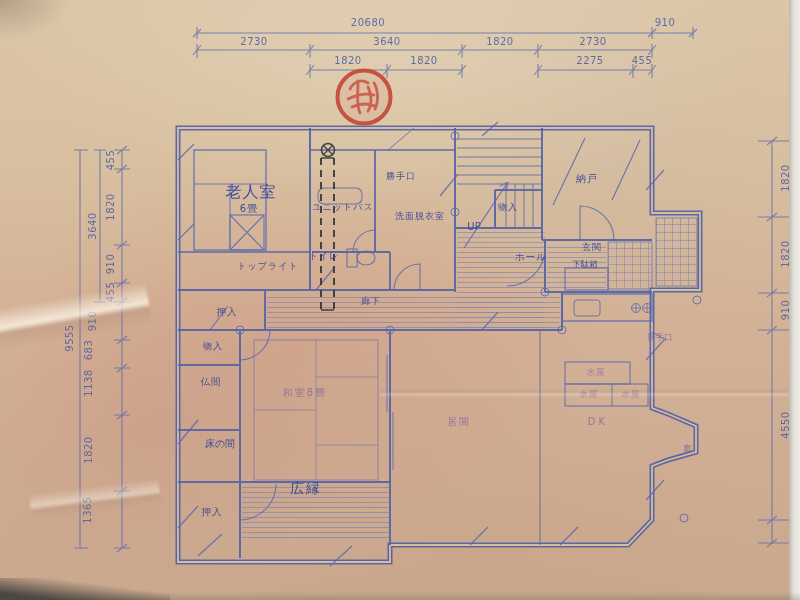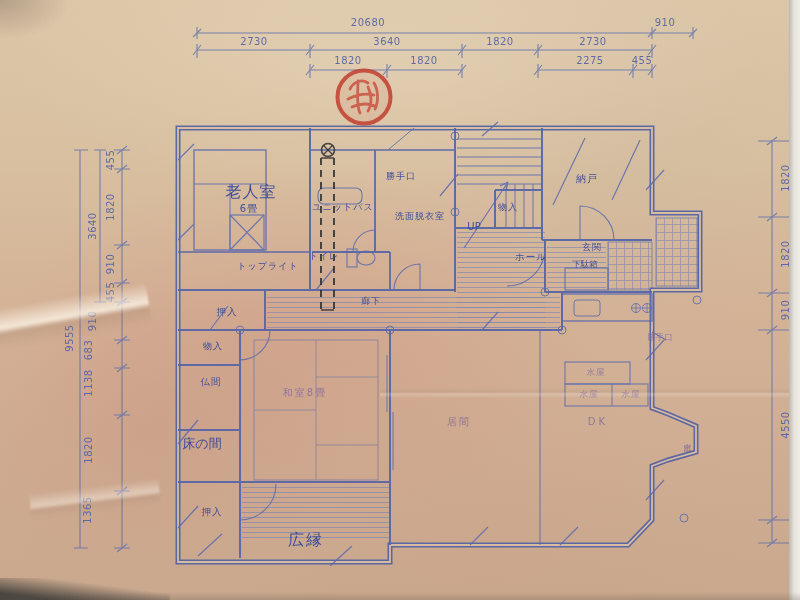--- a/index.html
+++ b/index.html
@@ -200,24 +200,24 @@
     <span class="lbl" style="left:508px;top:207px;font-size:9px">物入</span>
     <span class="lbl" style="left:474px;top:226px;font-size:10px;letter-spacing:0">UP</span>
     <span class="lbl" style="left:587px;top:179px;font-size:10px">納戸</span>
     <span class="lbl" style="left:592px;top:247px;font-size:9px">玄関</span>
     <span class="lbl" style="left:585px;top:265px;font-size:8.5px;letter-spacing:0">下駄箱</span>
     <span class="lbl" style="left:531px;top:257px;font-size:9.5px">ホール</span>
     <span class="lbl" style="left:371px;top:301px;font-size:9px">廊下</span>
     <span class="lbl" style="left:227px;top:312px;font-size:9.5px">押入</span>
     <span class="lbl" style="left:213px;top:346px;font-size:9px">物入</span>
     <span class="lbl" style="left:211px;top:382px;font-size:9.5px">仏間</span>
-    <span class="lbl" style="left:202px;top:444px;font-size:13px;letter-spacing:0">床の間</span>
+    <span class="lbl" style="left:220px;top:444px;font-size:10px;letter-spacing:0">床の間</span>
     <span class="lbl" style="left:212px;top:512px;font-size:9.5px">押入</span>
     <span class="lbl fade" style="left:305px;top:393px;font-size:10px;letter-spacing:2px">和室8畳</span>
-    <span class="lbl" style="left:306px;top:540px;font-size:16px;letter-spacing:2px">広縁</span>
+    <span class="lbl" style="left:306px;top:489px;font-size:14px;letter-spacing:2px">広縁</span>
     <span class="lbl fade" style="left:459px;top:422px;font-size:10px;letter-spacing:2px">居間</span>
     <span class="lbl fade" style="left:598px;top:421px;font-size:10px;letter-spacing:3px">DK</span>
     <span class="lbl fade" style="left:596px;top:373px;font-size:8.5px">水屋</span>
     <span class="lbl fade" style="left:589px;top:395px;font-size:8.5px">水屋</span>
     <span class="lbl fade" style="left:631px;top:395px;font-size:8.5px">水屋</span>
     <span class="lbl fade" style="left:660px;top:338px;font-size:8.5px;letter-spacing:0">勝手口</span>
     <span class="lbl fade vtx" style="left:686px;top:437px;font-size:8px">出窓</span>
   </div>
 
   <div class="labels">

